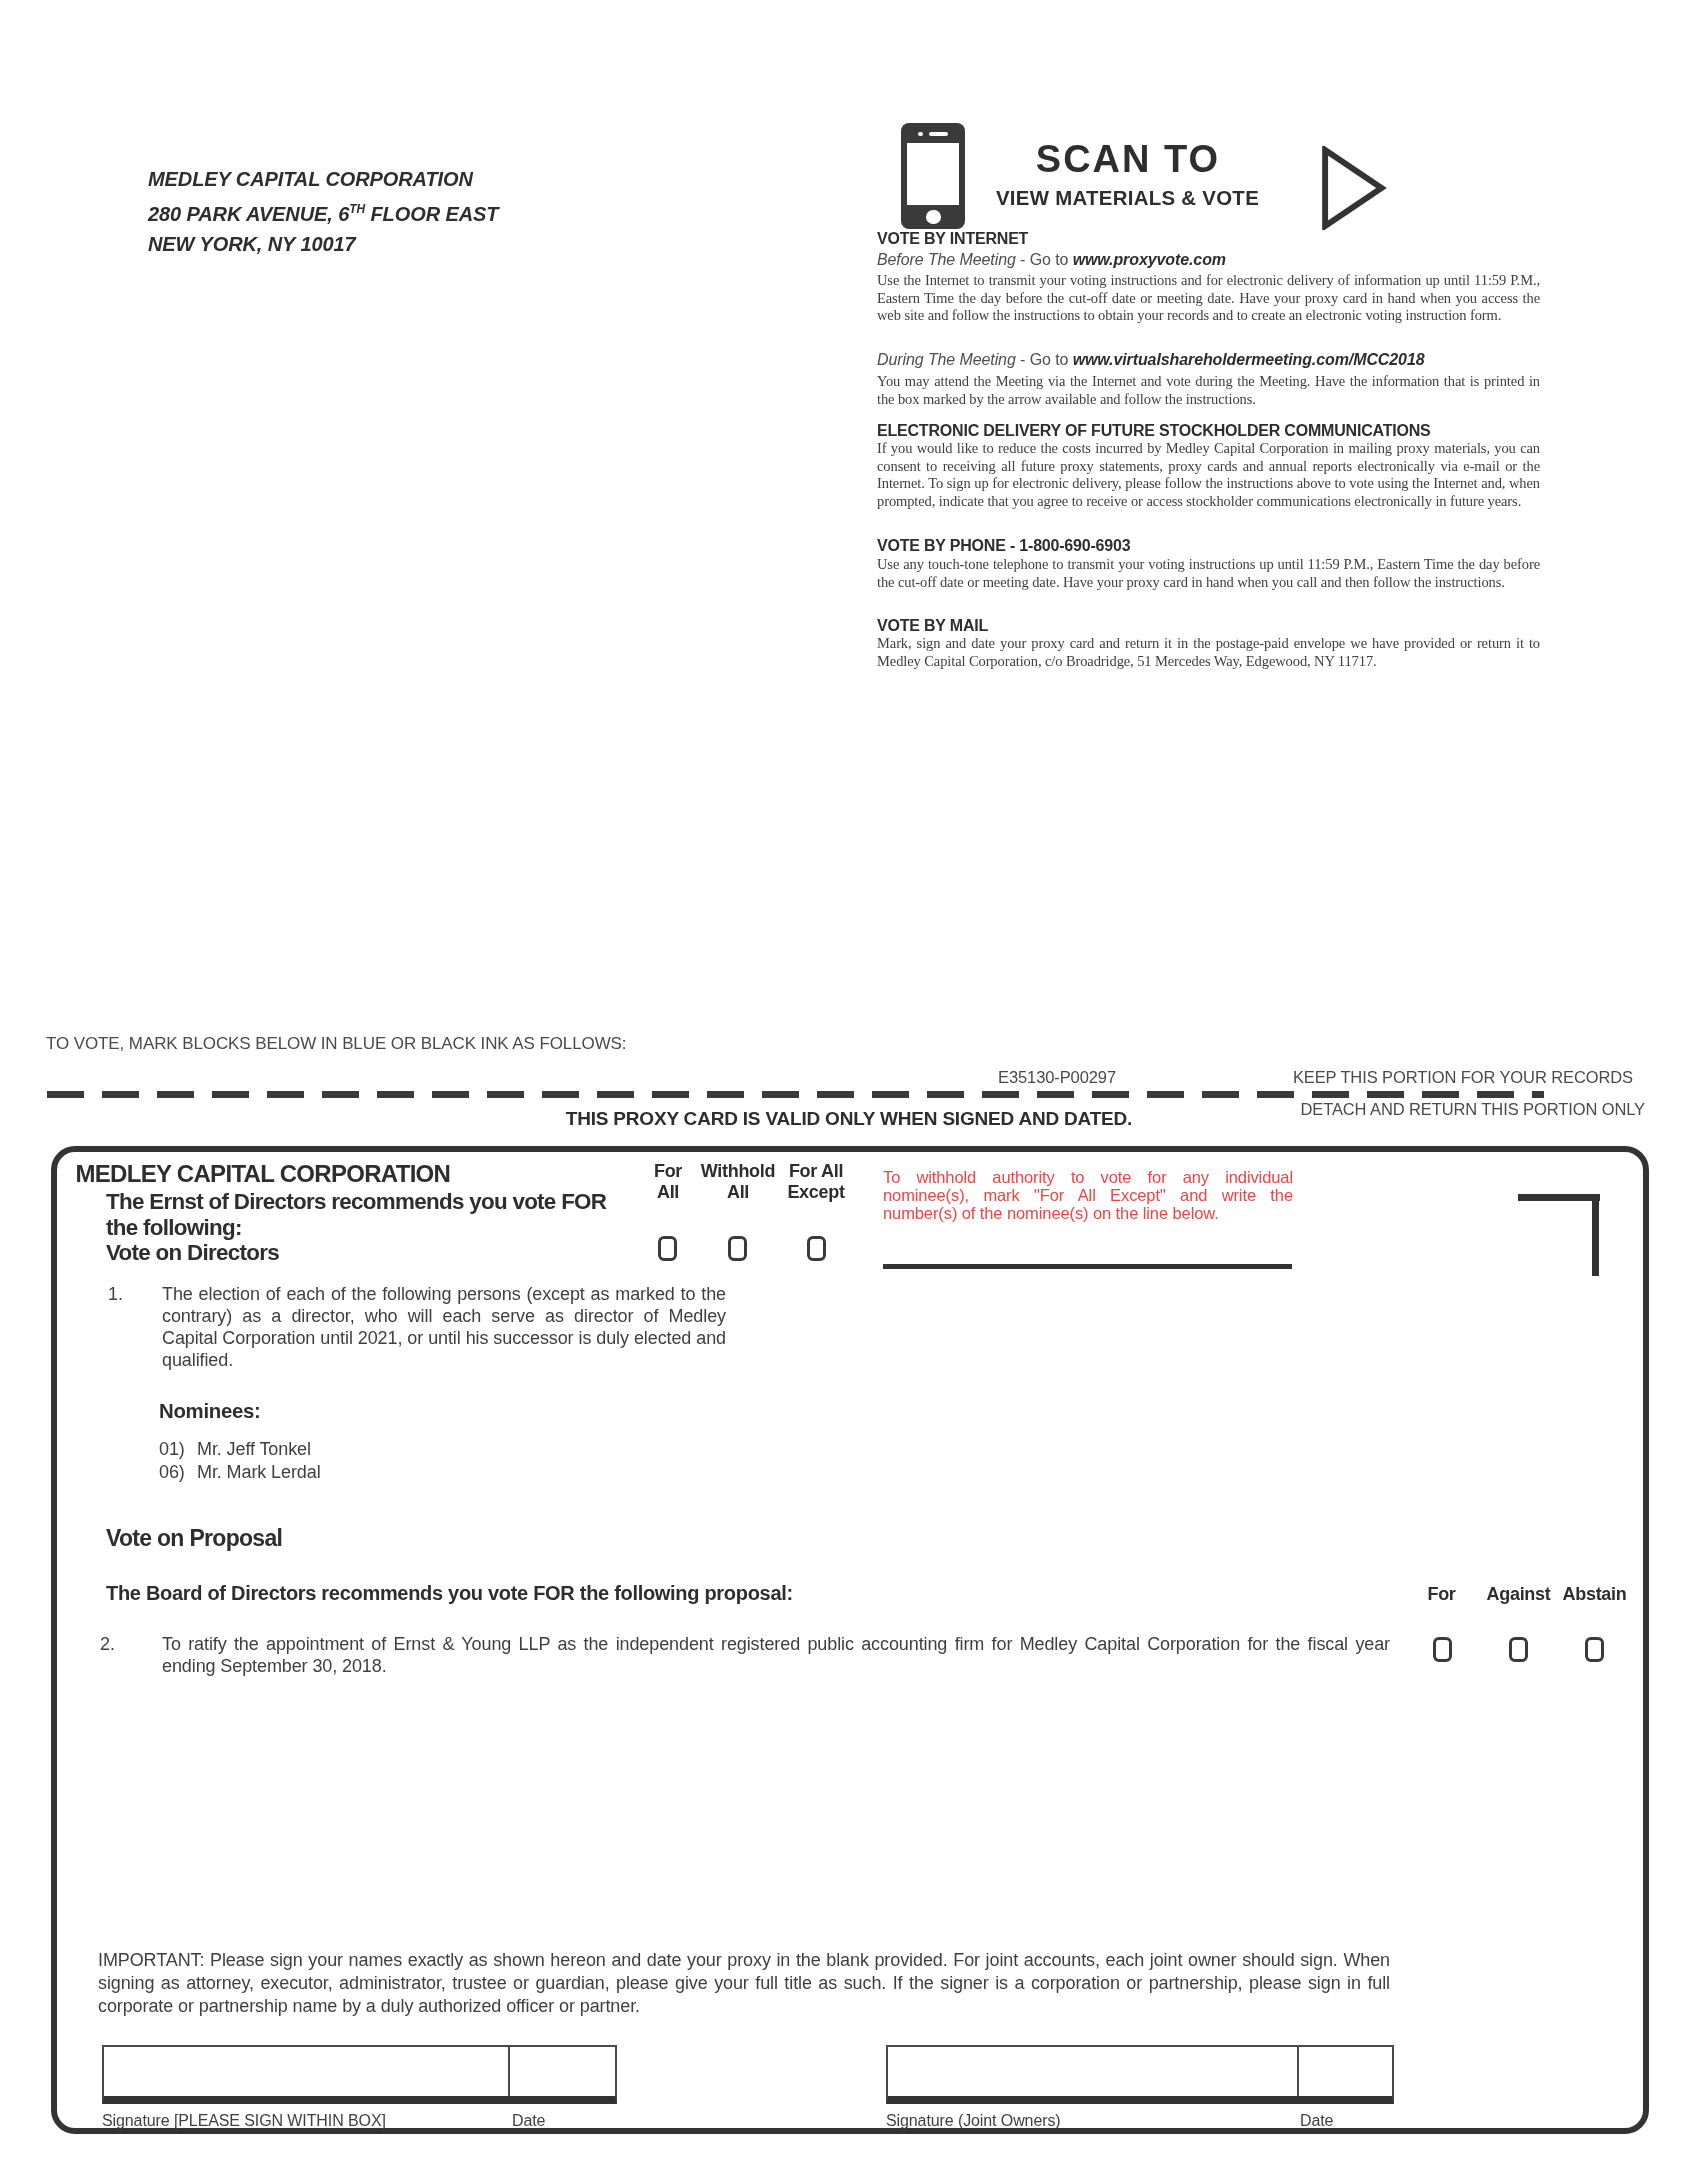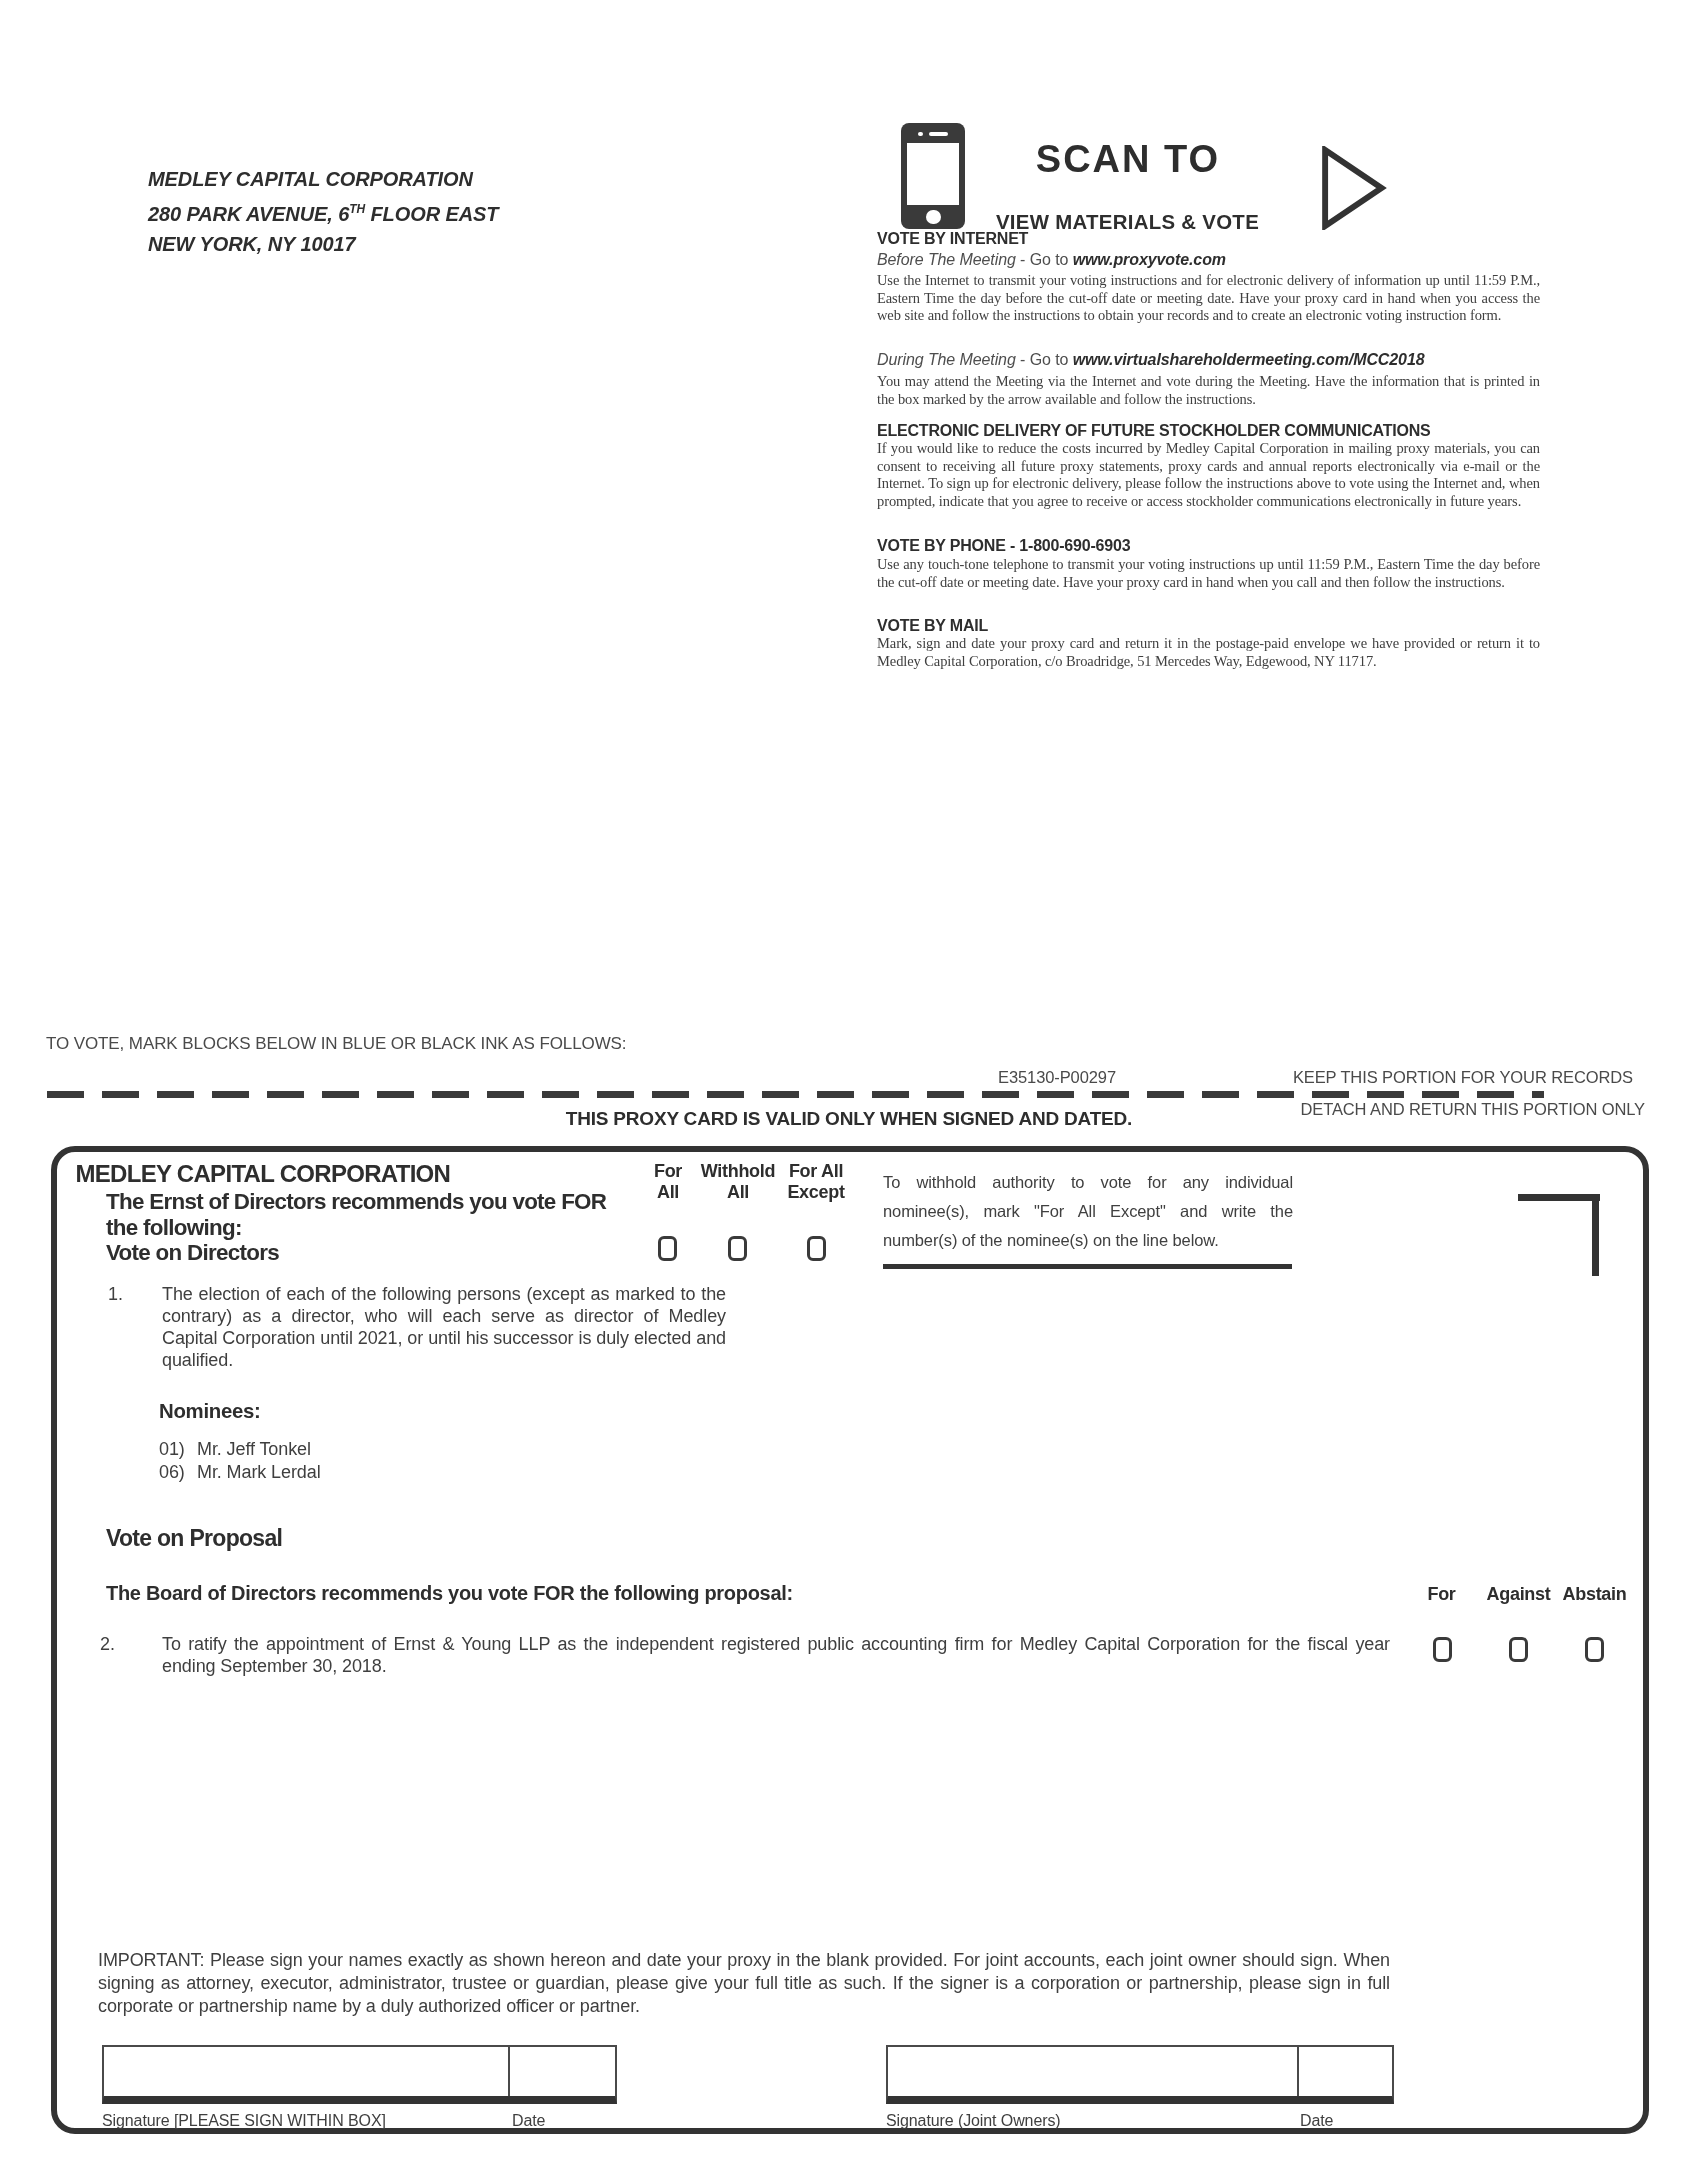--- a/index.html
+++ b/index.html
@@ -33,21 +33,21 @@
   .ctrl-num { font-size:16.5px; color:#4a4a4a; text-align:center; }
   .keep, .detach { font-size:16.5px; color:#4a4a4a; }
   .dash-line { height:6.6px; background:repeating-linear-gradient(90deg,#3a3a3a 0 37px,transparent 37px 55px); }
   .valid { font-size:19px; font-weight:bold; color:#2e2e2e; text-align:center; letter-spacing:-0.2px; }
 
   
   .card { border:6.6px solid #333; border-radius:24px; background:#fff; }
   .card-h { font-size:24px; font-weight:bold; color:#2e2e2e; letter-spacing:-0.7px; }
   .card-h2 { font-size:20.4px; font-weight:bold; color:#2e2e2e; letter-spacing:-0.3px; }
   .col-h { font-size:18px; font-weight:bold; color:#2e2e2e; line-height:20.4px; text-align:center; letter-spacing:-0.3px; }
-  .note { font-size:16.5px; line-height:29px; color:#404040; text-align:justify; }
+  .note { font-size:16.5px; line-height:18px; color:#ef4444; text-align:justify; }
   .body-t { font-size:18px; line-height:22px; color:#3f3f3f; text-align:justify; }
   .checkbox { width:18.5px; height:25px; border:3.3px solid #3a3a3a; border-radius:6px; background:#fff; }
   .hline { background:#333; }
   .nom { font-size:18px; color:#3f3f3f; }
   .nom .nnum { display:inline-block; width:38px; }
 
   .sigbox { border:2px solid #4a4a4a; border-bottom:8px solid #333; background:#fff; }
   .sigdiv { position:absolute; top:0; bottom:0; width:2px; background:#4a4a4a; }
   .siglabel { font-size:16px; color:#3f3f3f; }
 
@@ -64,21 +64,21 @@
     <div>NEW YORK, NY 10017</div>
   </div>
 
   <div class="abs phone" style="left:901px; top:123px;">
     <div class="cam"></div>
       <div class="speaker"></div>
       <div class="screen"></div>
       <div class="home"></div>
   </div>
   <div class="abs scan-title" style="left:986px; top:138px; width:284px;">SCAN TO</div>
-  <div class="abs scan-sub" style="left:979px; top:187px; width:297px;margin-top:24px;">VIEW MATERIALS &amp; VOTE</div>
+  <div class="abs scan-sub" style="left:979px; top:187px; width:297px;">VIEW MATERIALS &amp; VOTE</div>
   <div class="abs" style="left:1321px; top:146px;">
     <svg width="66" height="84" viewBox="0 0 100 128">
         <polygon points="6,6 92,64 6,122" fill="none" stroke="#333" stroke-width="9"></polygon>
       </svg>
   </div>
 
   <div class="abs rc-h" style="left:877px; top:230px;">VOTE BY INTERNET</div>
   <div class="abs rc-line" style="left:877px; top:251px;">
     <span class="it">Before The Meeting</span><span> - Go to </span><span class="bd">www.proxyvote.com</span>
   </div>

